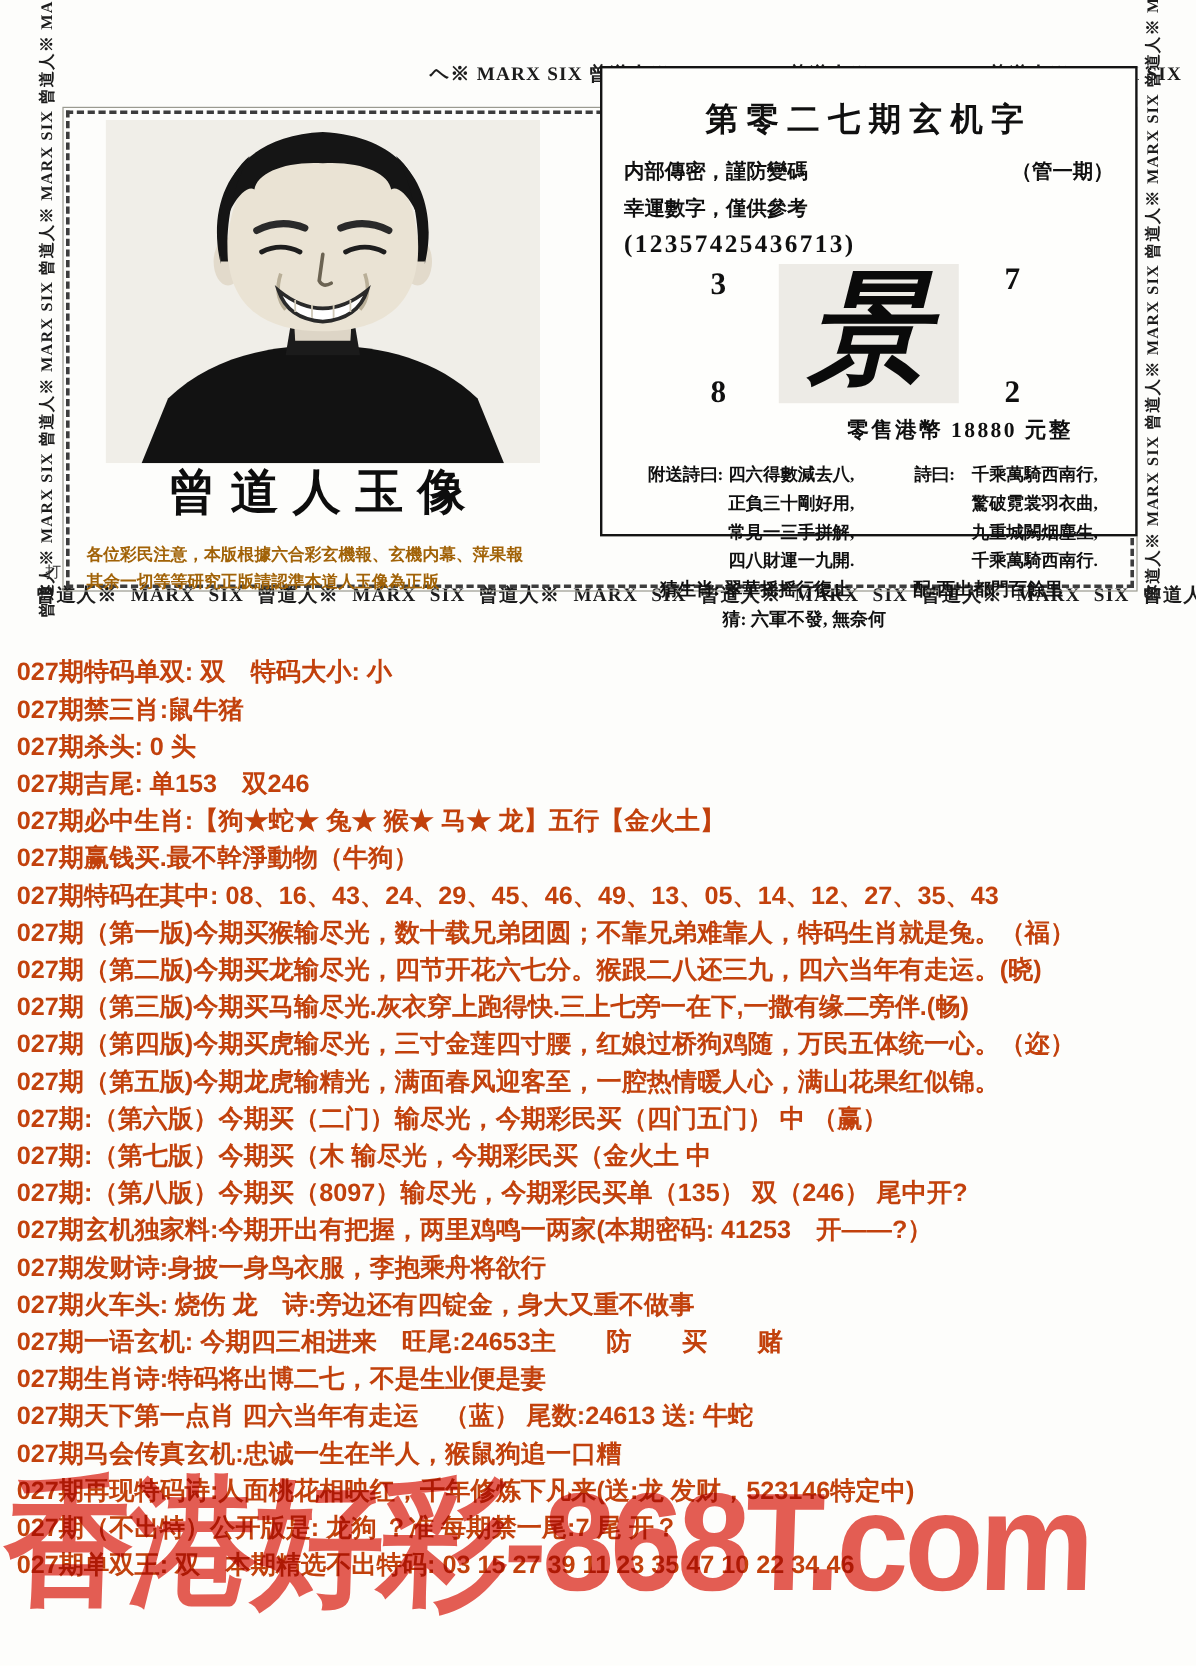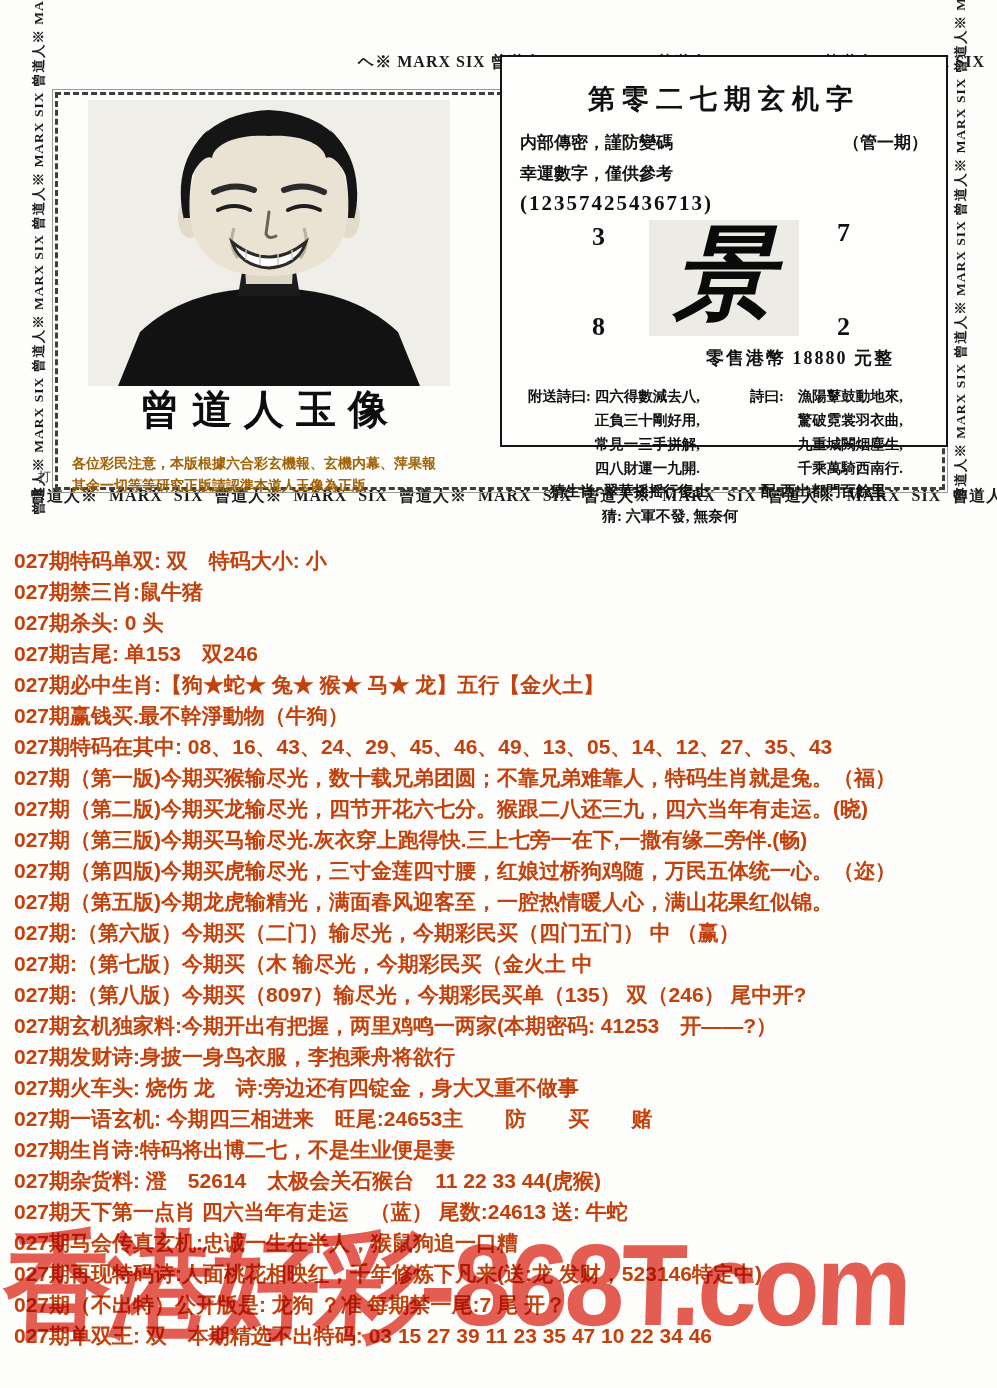--- a/index.html
+++ b/index.html
@@ -40,21 +40,21 @@
   .glyph-bg{position:absolute;left:75px;top:0;width:150px;height:116px;background:#edebe6;}
   .glyph{position:absolute;left:75px;top:-12px;width:150px;text-align:center;
     font-size:100px;font-weight:700;font-style:italic;font-family:"DejaVu Serif",serif;color:#0a0a0a;}
   .corner{position:absolute;font-size:26px;font-weight:700;font-family:"Liberation Serif",serif;}
   .c-tl{left:18px;top:2px;}  .c-tr{right:24px;top:-2px;}
   .c-bl{left:18px;bottom:-4px;} .c-br{right:24px;bottom:-4px;}
   .price{margin-top:8px;text-align:right;padding-right:34px;font-size:18px;font-weight:700;letter-spacing:2px;}
   .poems{display:flex;margin-top:14px;font-size:14.5px;font-weight:700;line-height:24px;}
   .poem-col{display:flex;}
   .poem-col .lbl{white-space:nowrap;margin-right:4px;}
-  .poem-left{margin-left:8px;width:222px;font-family:Liberation Serif, serif;}
+  .poem-left{margin-left:20px;width:222px;font-family:Liberation Serif, serif;}
   .poem-lines div{white-space:nowrap;}
   .poem-right .poem-lines div{text-indent:10px;}
   .guess-row{display:flex;margin-top:2px;font-size:15px;font-weight:700;}
   .guess-row .g1{margin-left:30px;white-space:nowrap;}
   .guess-row .g2{margin-left:36px;white-space:nowrap;padding-left:16px;}
   .guess2{margin-top:6px;margin-left:82px;font-size:15px;font-weight:700;}
   
   .tips{position:absolute;left:14px;top:545px;width:980px;}
   .tips > div{height:31px;line-height:31px;font-size:21px;font-weight:700;white-space:nowrap;color:#c2410c;}
   
@@ -146,21 +146,21 @@
       <div class="poem-lines">
           <div>四六得數減去八,</div>
           <div>正負三十剛好用,</div>
           <div>常見一三手拼解,</div>
           <div>四八財運一九開.</div>
         </div>
     </div>
     <div class="poem-col poem-right">
       <span class="lbl">詩曰:</span>
       <div class="poem-lines">
-          <div>漁陽鼙鼓動地來,</div>
+          <div>千乘萬騎西南行,</div>
           <div>驚破霓裳羽衣曲,</div>
           <div>九重城闕烟塵生,</div>
           <div>千乘萬騎西南行.</div>
         </div>
     </div>
   </div>
 
   <div class="guess-row">
     <span class="g1">猜生肖: 翠華摇摇行復止</span>
     <span class="g2">配:西出都門百餘里</span>
@@ -182,21 +182,20 @@
     <div>027期（第四版)今期买虎输尽光，三寸金莲四寸腰，红娘过桥狗鸡随，万民五体统一心。（迩）</div>
     <div>027期（第五版)今期龙虎输精光，满面春风迎客至，一腔热情暖人心，满山花果红似锦。</div>
     <div>027期:（第六版）今期买（二门）输尽光，今期彩民买（四门五门） 中 （赢）</div>
     <div>027期:（第七版）今期买（木 输尽光，今期彩民买（金火土 中</div>
     <div>027期:（第八版）今期买（8097）输尽光，今期彩民买单（135） 双（246） 尾中开?</div>
     <div>027期玄机独家料:今期开出有把握，两里鸡鸣一两家(本期密码: 41253　开——?）</div>
     <div>027期发财诗:身披一身鸟衣服，李抱乘舟将欲行</div>
     <div>027期火车头: 烧伤 龙　诗:旁边还有四锭金，身大又重不做事</div>
     <div>027期一语玄机: 今期四三相进来　旺尾:24653主　　防　　买　　赌</div>
     <div>027期生肖诗:特码将出博二七，不是生业便是妻</div>
-    <div>027期杂货料: 澄　52614　太极会关石猴台　11 22 33 44(虎猴)</div>
     <div>027期天下第一点肖 四六当年有走运　（蓝） 尾数:24613 送: 牛蛇</div>
     <div>027期马会传真玄机:忠诚一生在半人，猴鼠狗追一口糟</div>
     <div>027期再现特码诗:人面桃花相映红，千年修炼下凡来(送:龙 发财，523146特定中)</div>
     <div>027期（不出特）公开版是: 龙狗 ？准 每期禁一尾:7 尾 开？</div>
     <div>027期单双王: 双　本期精选不出特码: 03 15 27 39 11 23 35 47 10 22 34 46</div>
   </div>
 
 <div class="watermark" style="color: rgb(224, 58, 46);">香港好彩-868T.com</div>
 
 </body></html>

